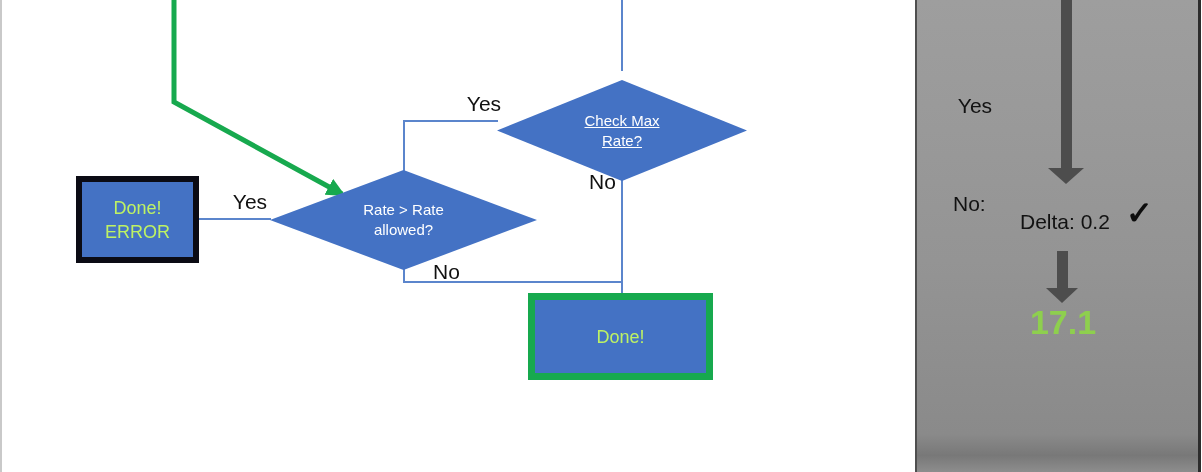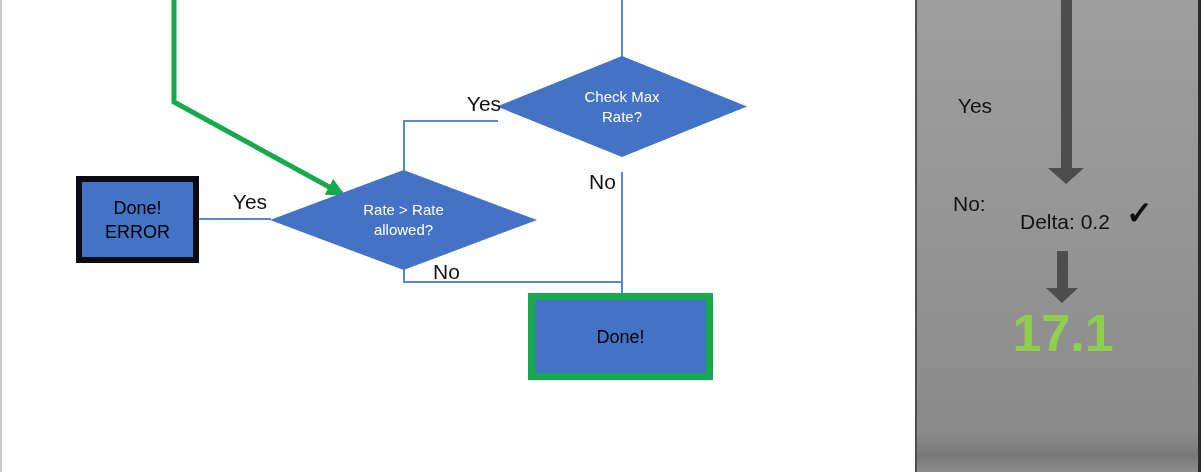--- a/index.html
+++ b/index.html
@@ -23,27 +23,27 @@
   .diamond {
     position:absolute; background:#4472C4;
     clip-path:polygon(50% 0, 100% 50%, 50% 100%, 0 50%);
     display:flex; align-items:center; justify-content:center;
     color:#ffffff; font-size:15px; line-height:20px; text-align:center;
     white-space:pre-line;
   }
   .term-box {
     position:absolute; background:#4472C4;
     display:flex; align-items:center; justify-content:center;
-    color:#000000; font-size:18px; line-height:24px; text-align:center;
+    color:#bef264; font-size:18px; line-height:24px; text-align:center;
     white-space:pre-line;
   }
   #box-done-error { left:76px; top:176px; width:123px; height:87px; border:6px solid #0b0b14; }
   #box-done      { left:528px; top:293px; width:185px; height:87px; border:7px solid #17a94e; }
 
-  #diamond-check-max   { left:497px; top:56px;  width:250px; height:101px; }
+  #diamond-check-max   { left:497px; top:80px;  width:250px; height:101px;text-decoration:underline; }
   #diamond-rate-allowed{ left:270px; top:170px; width:267px; height:100px; }
 
   
   .edge-label {
     position:absolute; color:#111111; font-size:21px; line-height:24px;
     text-align:center;
   }
 
   
   #green-line-svg { position:absolute; left:0; top:0; pointer-events:none; }
@@ -61,21 +61,21 @@
   .arrow-shaft { position:absolute; background:#4d4d4d; }
   .arrow-head  { position:absolute; width:0; height:0;
                  border-left:18px solid transparent; border-right:18px solid transparent;
                  border-top:16px solid #4d4d4d; }
   .arrow-head.small { border-left:16px solid transparent; border-right:16px solid transparent;
                       border-top:15px solid #4d4d4d; }
 
   #panel-checkmark { position:absolute; left:1126px; top:194px; color:#0c0c0c;
                      font-size:32px; font-weight:700; }
   #panel-result { position:absolute; left:1003px; top:303px; width:120px;
-                  text-align:center; color:#8ecf4e; font-size:52px; font-weight:700; }
+                  text-align:center; color:#8ecf4e; font-size:34px; font-weight:700; }
 </style>
 </head>
 <body>
 
 <div id="stage">
 
   <div class="left-edge"></div>
 
   <div class="conn v" style="left:621px; top:0;     height:71px;"></div>
   <div class="conn h" style="left:403px; top:120px; width:95px;"></div>

